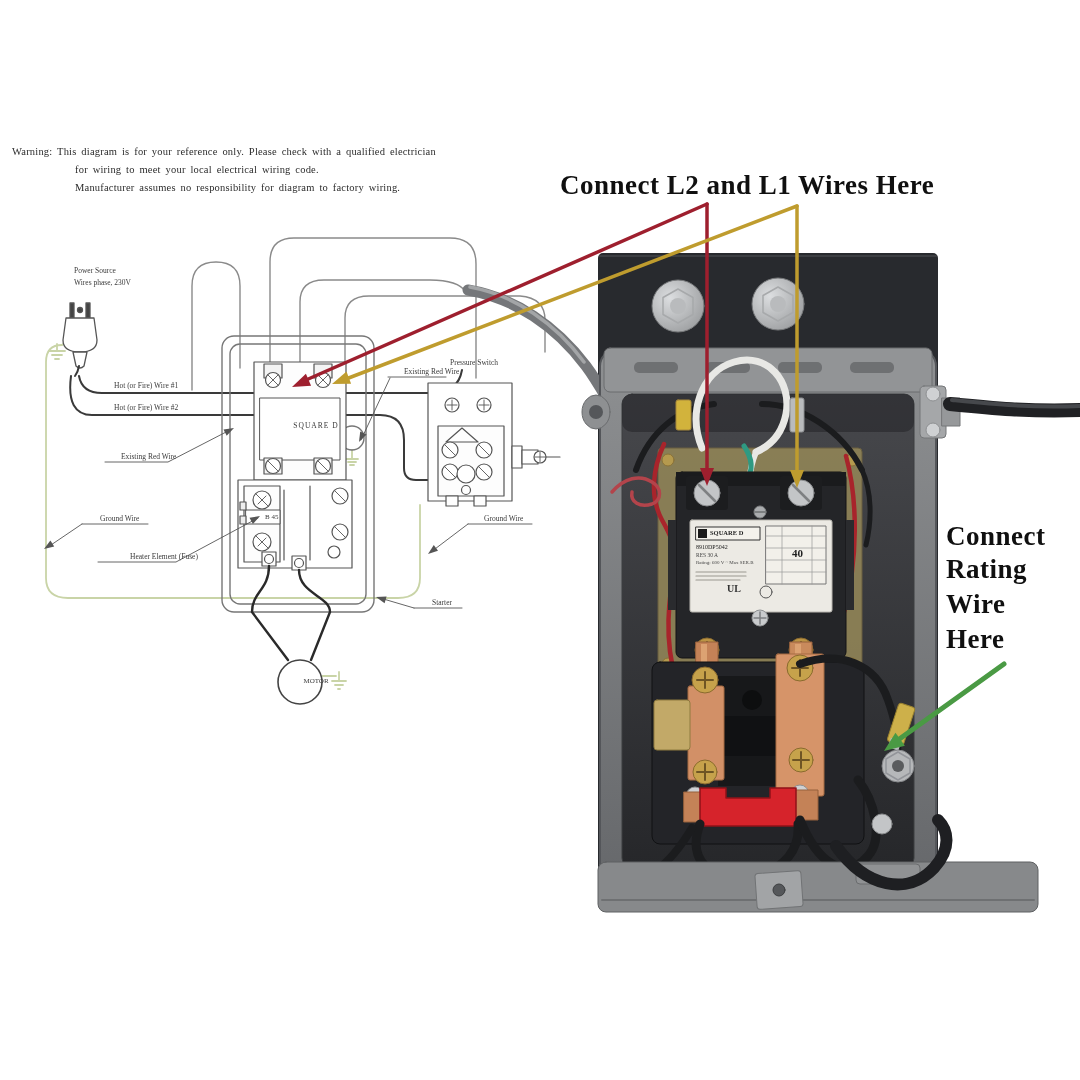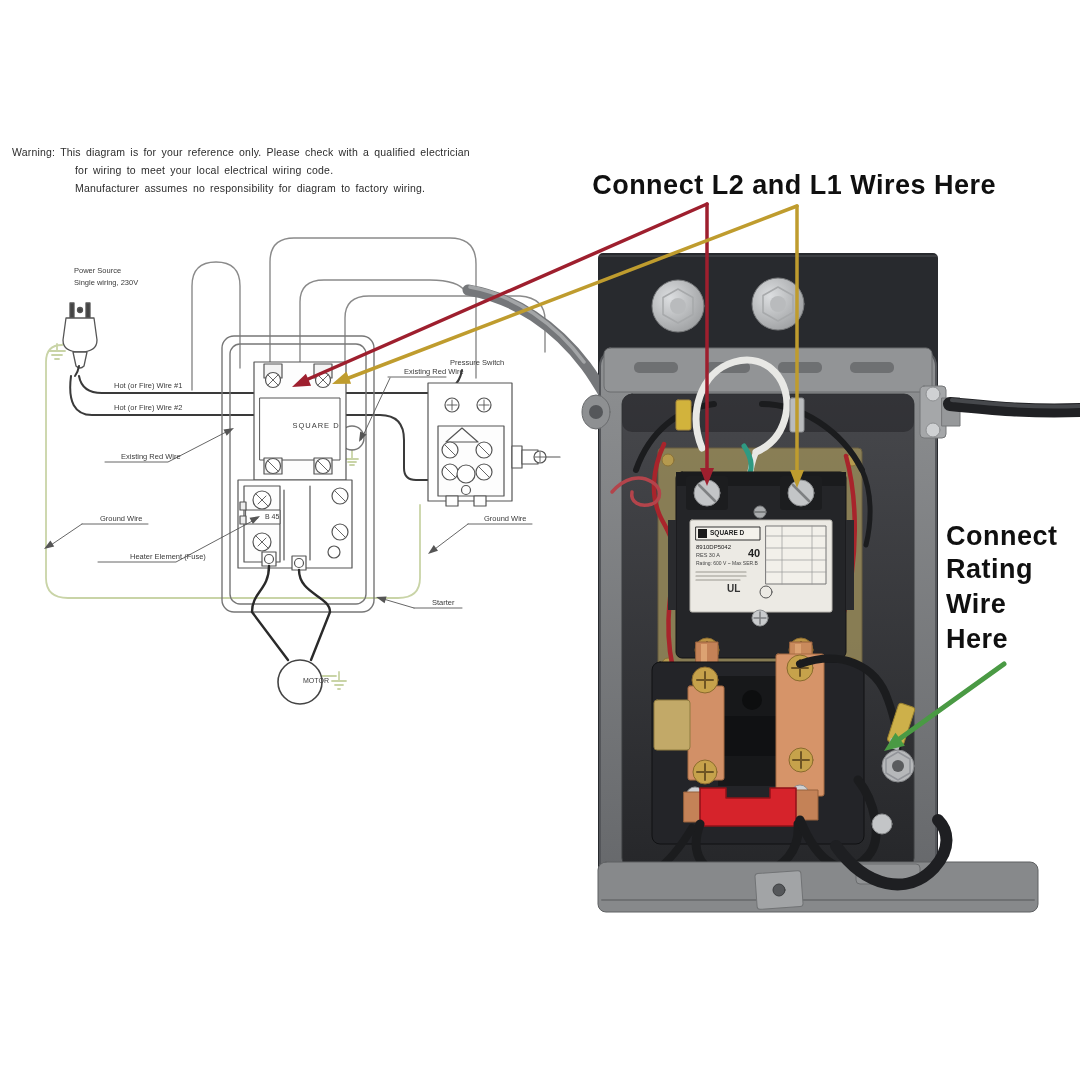--- a/index.html
+++ b/index.html
@@ -1,17 +1,17 @@
 <!DOCTYPE html>
 <html><head>
 <meta charset="utf-8">
 <style>
   html,body{margin:0;padding:0;background:#fff;}
   .canvas{position:relative;width:1080px;height:1080px;background:#ffffff;overflow:hidden;
-          font-family:Liberation Sans, sans-serif;}
+          font-family:Liberation Serif, serif;}
   svg.layer{position:absolute;left:0;top:0;}
   .txt{position:absolute;color:#2e2e2e;white-space:nowrap;}
   .warn{font-size:10.5px;color:#2c2c2c;letter-spacing:.2px;word-spacing:2px;}
   .big-label{font-weight:bold;color:#101010;font-size:27px;letter-spacing:.5px;}
   .sch{font-size:7.5px;color:#3a3a3a;padding-left:16px;}
   .sch-c{text-align:center;}
   .tiny{color:#222;}
 </style>
 </head>
 <body>
@@ -342,44 +342,44 @@
       <path d="M 1004,664 L 898,740"></path>
     </g>
     <polygon fill="#4a9a44" points="884,751 895.5,732.8 904.9,745.8"></polygon>
   </g>
 </svg>
 
 <div class="txt warn" style="left:12px;top:146px;">Warning: This diagram is for your reference only. Please check with a qualified electrician</div>
 <div class="txt warn" style="left:75px;top:164px;">for wiring to meet your local electrical wiring code.</div>
 <div class="txt warn" style="left:75px;top:182px;">Manufacturer assumes no responsibility for diagram to factory wiring.</div>
 
-<div class="txt big-label" style="left:560px;top:170px;width:436px;text-align:right;">Connect L2 and L1 Wires Here</div>
+<div class="txt big-label" style="left:560px;top:170px;width:436px;text-align:left;">Connect L2 and L1 Wires Here</div>
 
 <div class="txt" style="left:946px;top:521px;width:124px;text-align:left;">
   <div class="big-label" style="position:static;">Connect</div>
   <div class="big-label" style="position:static;line-height:35px;">Rating</div>
   <div class="big-label" style="position:static;line-height:35px;">Wire</div>
   <div class="big-label" style="position:static;line-height:35px;">Here</div>
 </div>
 
 <div class="txt sch" style="left:58px;top:266px;">Power Source</div>
-<div class="txt sch" style="left:58px;top:278px;">Single wiring, 230V</div>
+<div class="txt sch" style="left:58px;top:278px;">Wires phase, 230V</div>
 <div class="txt sch" style="left:98px;top:381px;text-align:center;">Hot (or Fire) Wire #1</div>
 <div class="txt sch" style="left:98px;top:403px;">Hot (or Fire) Wire #2</div>
 <div class="txt sch" style="left:105px;top:452px;">Existing Red Wire</div>
 <div class="txt sch" style="left:84px;top:514px;">Ground Wire</div>
 <div class="txt sch" style="left:114px;top:552px;">Heater Element (Fuse)</div>
 <div class="txt sch" style="left:388px;top:367px;">Existing Red Wire</div>
 <div class="txt sch" style="left:468px;top:514px;">Ground Wire</div>
 <div class="txt sch" style="left:434px;top:358px;">Pressure Switch</div>
 <div class="txt sch" style="left:416px;top:598px;">Starter</div>
 <div class="txt sch sch-c" style="left:260px;top:421px;width:80px;letter-spacing:1px;">SQUARE D</div>
 <div class="txt sch sch-c" style="left:278px;top:677px;width:44px;font-size:7px;">MOTOR</div>
 <div class="txt sch" style="left:249px;top:513px;font-size:7px;">B 45</div>
 
 <div class="txt tiny" style="left:710px;top:529px;font-size:6.5px;font-weight:bold;">SQUARE D</div>
 <div class="txt tiny" style="left:696px;top:544px;font-size:6px;">8910DP5042</div>
 <div class="txt tiny" style="left:696px;top:552px;font-size:5.5px;color:#444;">RES 30 A</div>
 <div class="txt tiny" style="left:696px;top:560px;font-size:5px;color:#444;">Rating: 600 V ~ Max SER.B</div>
-<div class="txt tiny" style="left:748px;top:547px;font-size:11px;font-weight:bold;">40</div>
+<div class="txt tiny" style="left:792px;top:547px;font-size:11px;font-weight:bold;">40</div>
 <div class="txt tiny" style="left:727px;top:583px;font-size:10px;font-weight:bold;color:#333;">UL</div>
 
 </div>
 
 </body></html>

